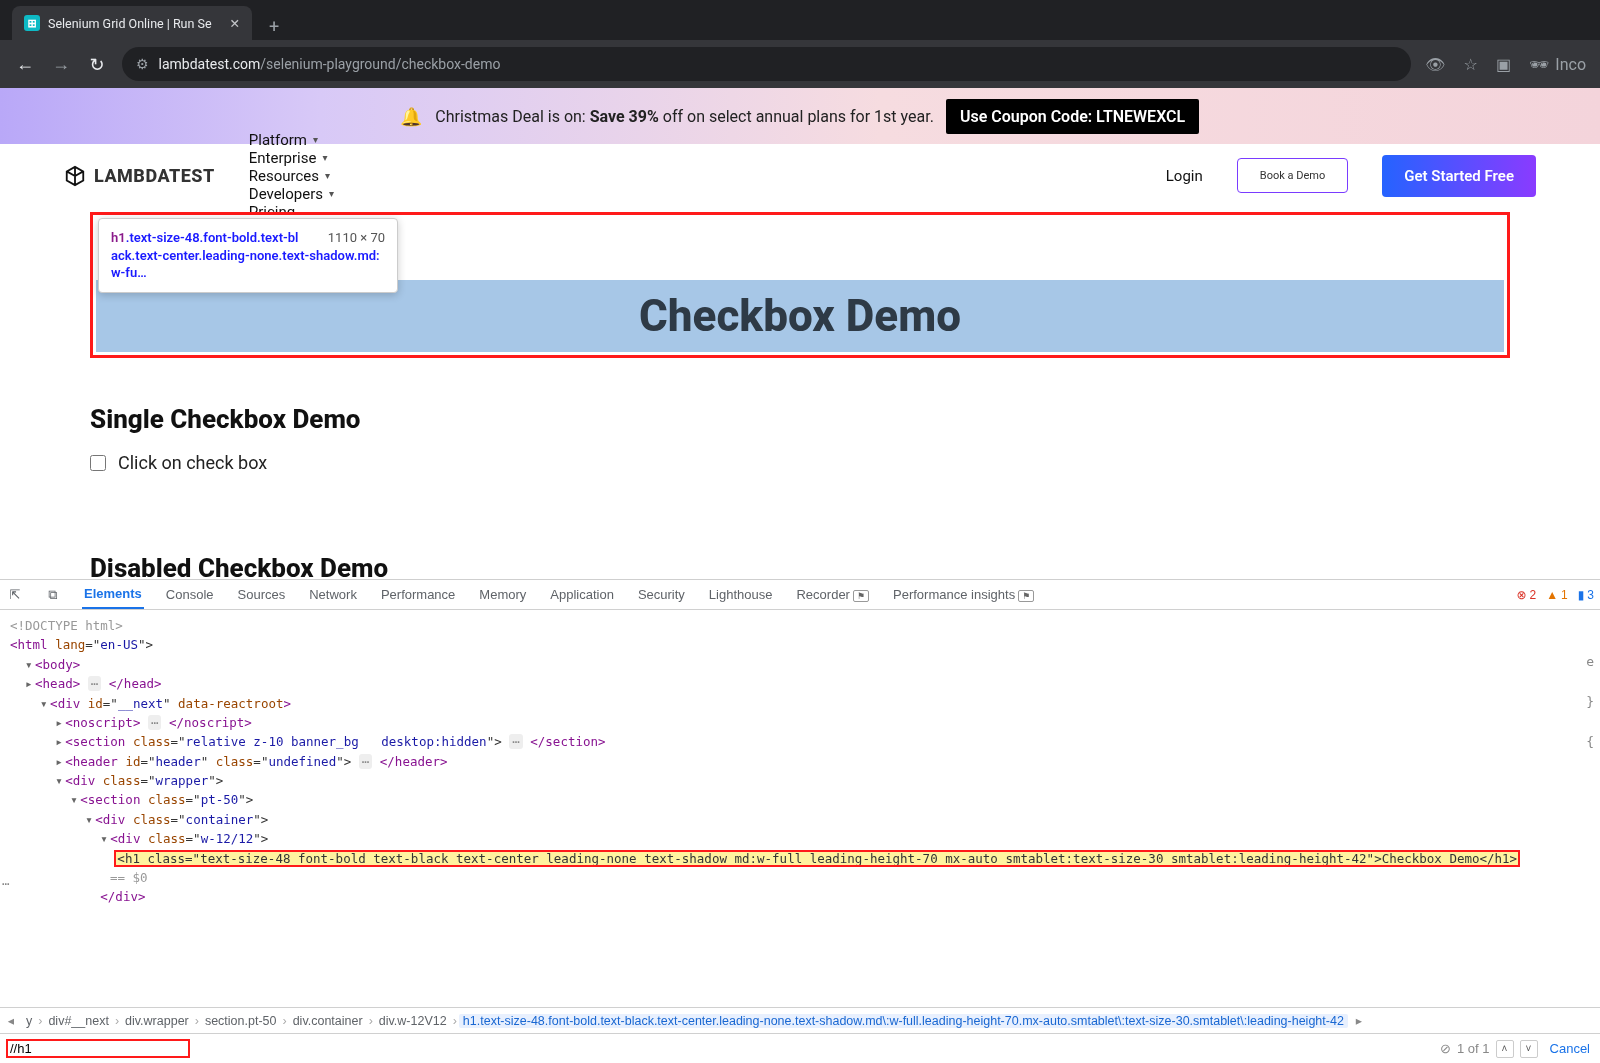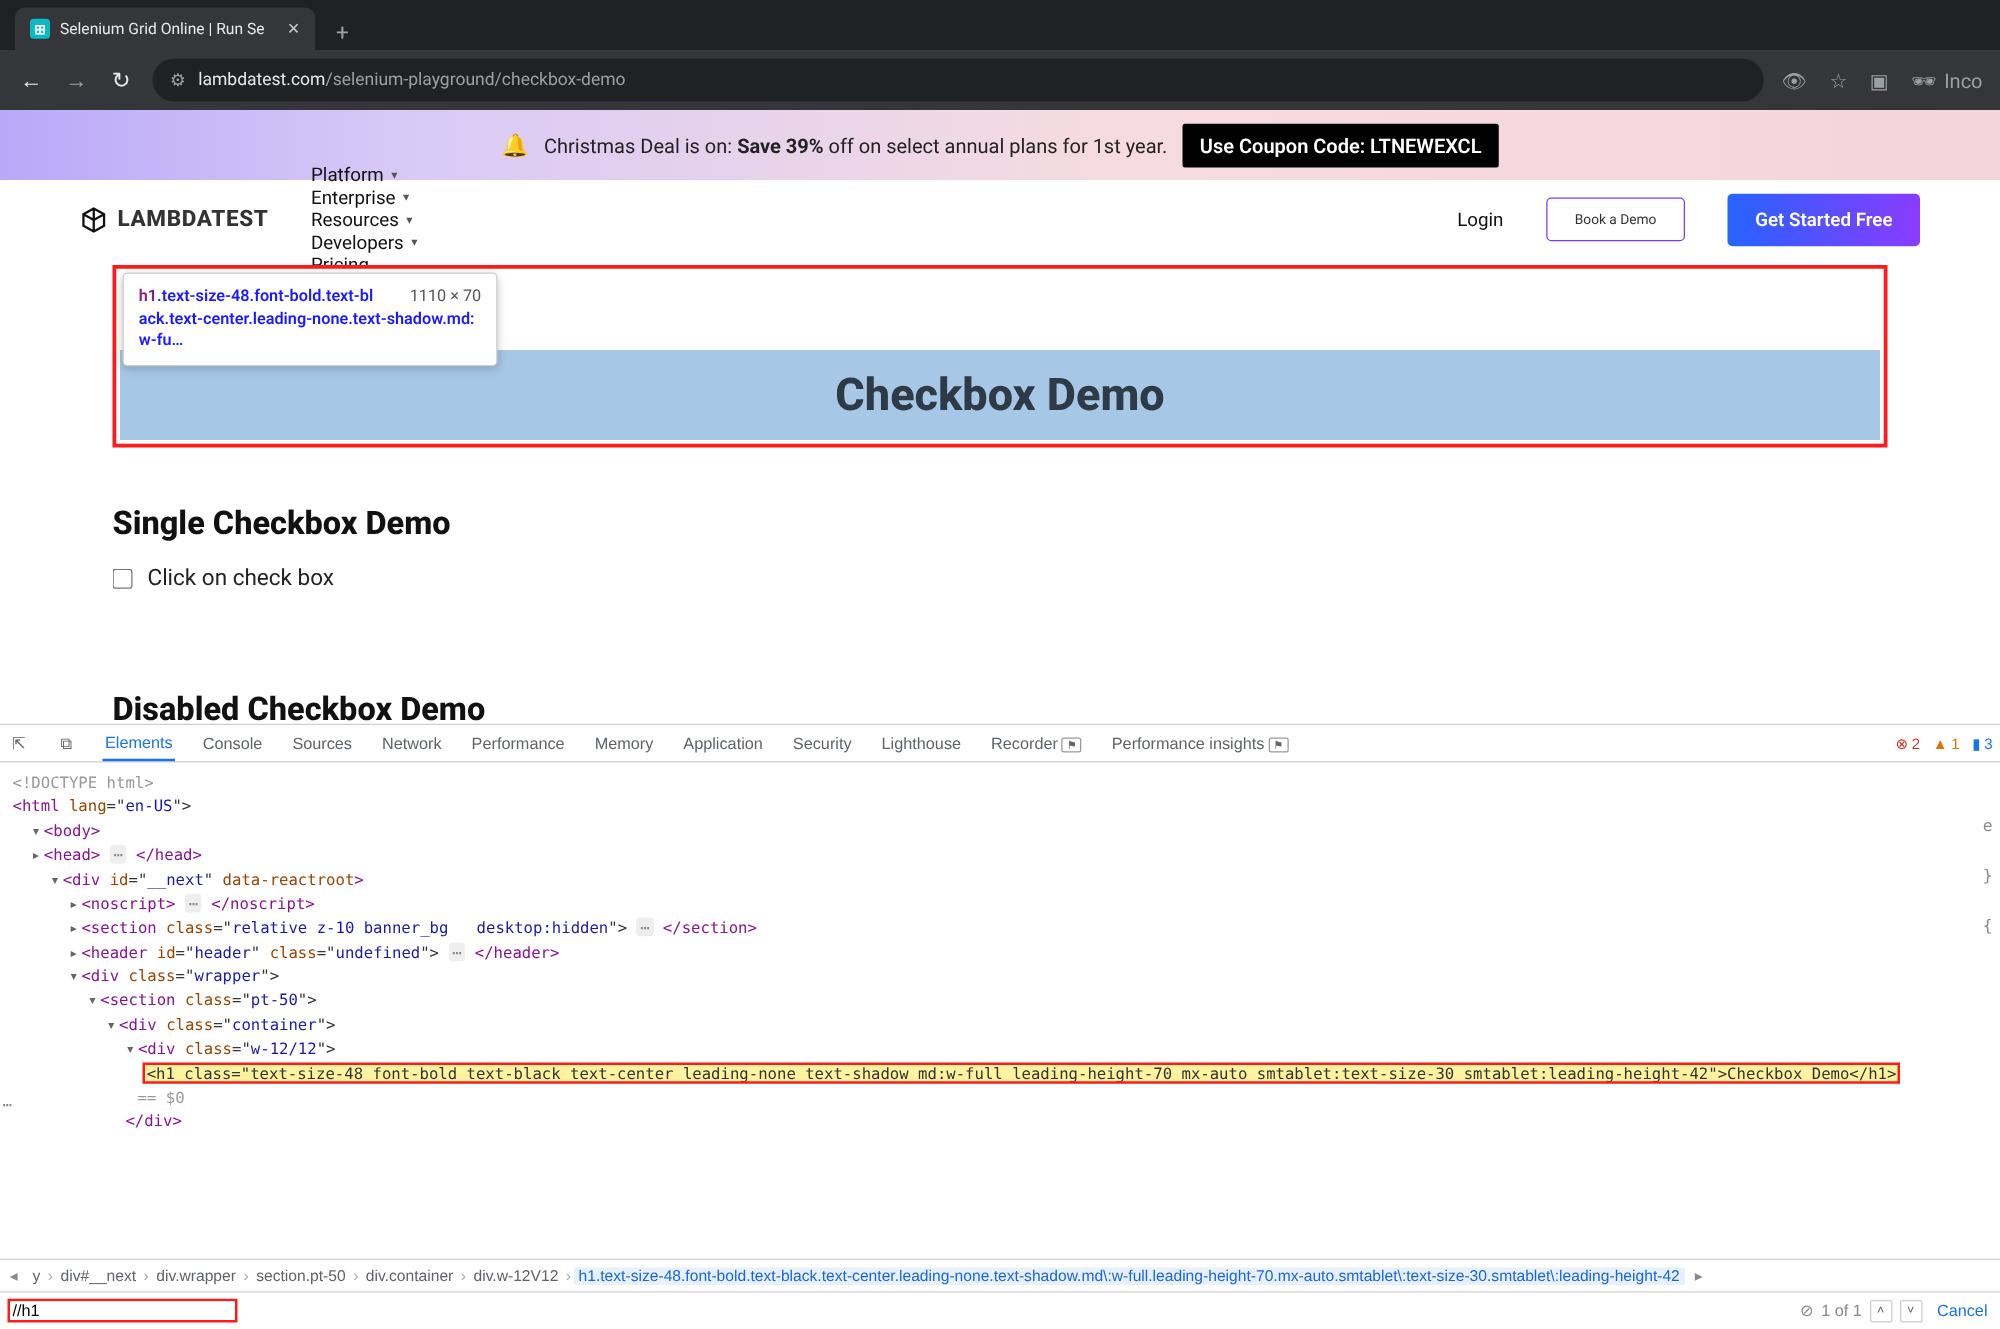--- a/index.html
+++ b/index.html
@@ -32,34 +32,34 @@
   .menu .chev{font-size:10px;color:#555;}
   .sp{flex:1;}
   .loginlink{font-size:15px;color:#111;}
   .demo-btn{border:1px solid #7a3bff;color:#333;background:#fff;padding:10px 22px;border-radius:4px;font-size:11px;}
   .cta{background:linear-gradient(90deg,#2563ff,#8a3bff);color:#fff;padding:12px 22px;border-radius:4px;font-weight:600;font-size:15px;}
   
   .page{padding:0 90px; position:relative;}
   .hero-wrap{position:relative; margin-top:4px;}
   .hero-box{border:3px solid #ff1a1a; height:146px; position:relative; background:#fff;}
   .hero-h1{position:absolute; left:3px; right:3px; bottom:3px; height:72px; background:#a7c7e7; display:flex;align-items:center;justify-content:center;}
-  .hero-h1 span{font-size:36px;font-weight:800;color:#2e3a46;}
+  .hero-h1 span{font-size:44px;font-weight:800;color:#2e3a46;}
   .insp-tooltip{position:absolute; top:6px; left:8px; background:#fff; border:1px solid #ccc; border-radius:4px; box-shadow:0 2px 8px rgba(0,0,0,.2); padding:10px 12px; width:300px; font-size:13px; line-height:1.35;}
   .insp-tooltip .sel{color:#1a1aff;font-weight:600;word-break:break-all;}
   .insp-tooltip .tag{color:#8a1a8a;font-weight:600;}
   .insp-tooltip .dims{float:right;color:#555;margin-left:26px;}
   .section-h{font-size:26px;font-weight:800;color:#111;margin-top:46px;}
   .cbrow{display:flex;align-items:center;gap:12px;margin-top:18px;font-size:18px;color:#222;}
   .cbrow input{width:16px;height:16px;}
   
   .devtools{position:absolute; left:0; right:0; bottom:0; height:484px; background:#fff; border-top:1px solid #cfcfcf; font-family:Menlo,Consolas,monospace; font-size:12.5px; color:#333; display:flex; flex-direction:column;}
   .dt-tabs{display:flex;align-items:center;height:30px;border-bottom:1px solid #d0d0d0;padding:0 6px;gap:20px;font-family:-apple-system,sans-serif;font-size:13px;color:#5f6368;}
   .dt-tabs .ico{width:18px;text-align:center;color:#5f6368;}
   .dt-tabs .tabi{padding:6px 2px;}
-  .dt-tabs .tabi.active{color:#1a73e8;border-bottom:2px solid #1a73e8;}
+  .dt-tabs .tabi.active{color:#1a73e8;border-bottom:2px solid #1a73e8;font-weight:bold;}
   .dt-tabs .badge-area{margin-left:auto;display:flex;gap:10px;align-items:center;}
   .badge{display:inline-flex;align-items:center;gap:3px;font-size:12px;}
   .b-red{color:#d93025;} .b-yel{color:#e37400;} .b-blue{color:#1a73e8;}
   .beta{font-size:9px;border:1px solid #999;padding:0 3px;border-radius:2px;margin-left:3px;color:#666;}
   .dt-body{flex:1; overflow:hidden; padding:6px 0 0 10px; line-height:1.55; position:relative;}
   .dom-line{white-space:pre;}
   .t-doctype{color:#999;}
   .t-tag{color:#881391;}
   .t-attr{color:#994500;}
   .t-val{color:#1a1aa6;margin-top:45px;}

